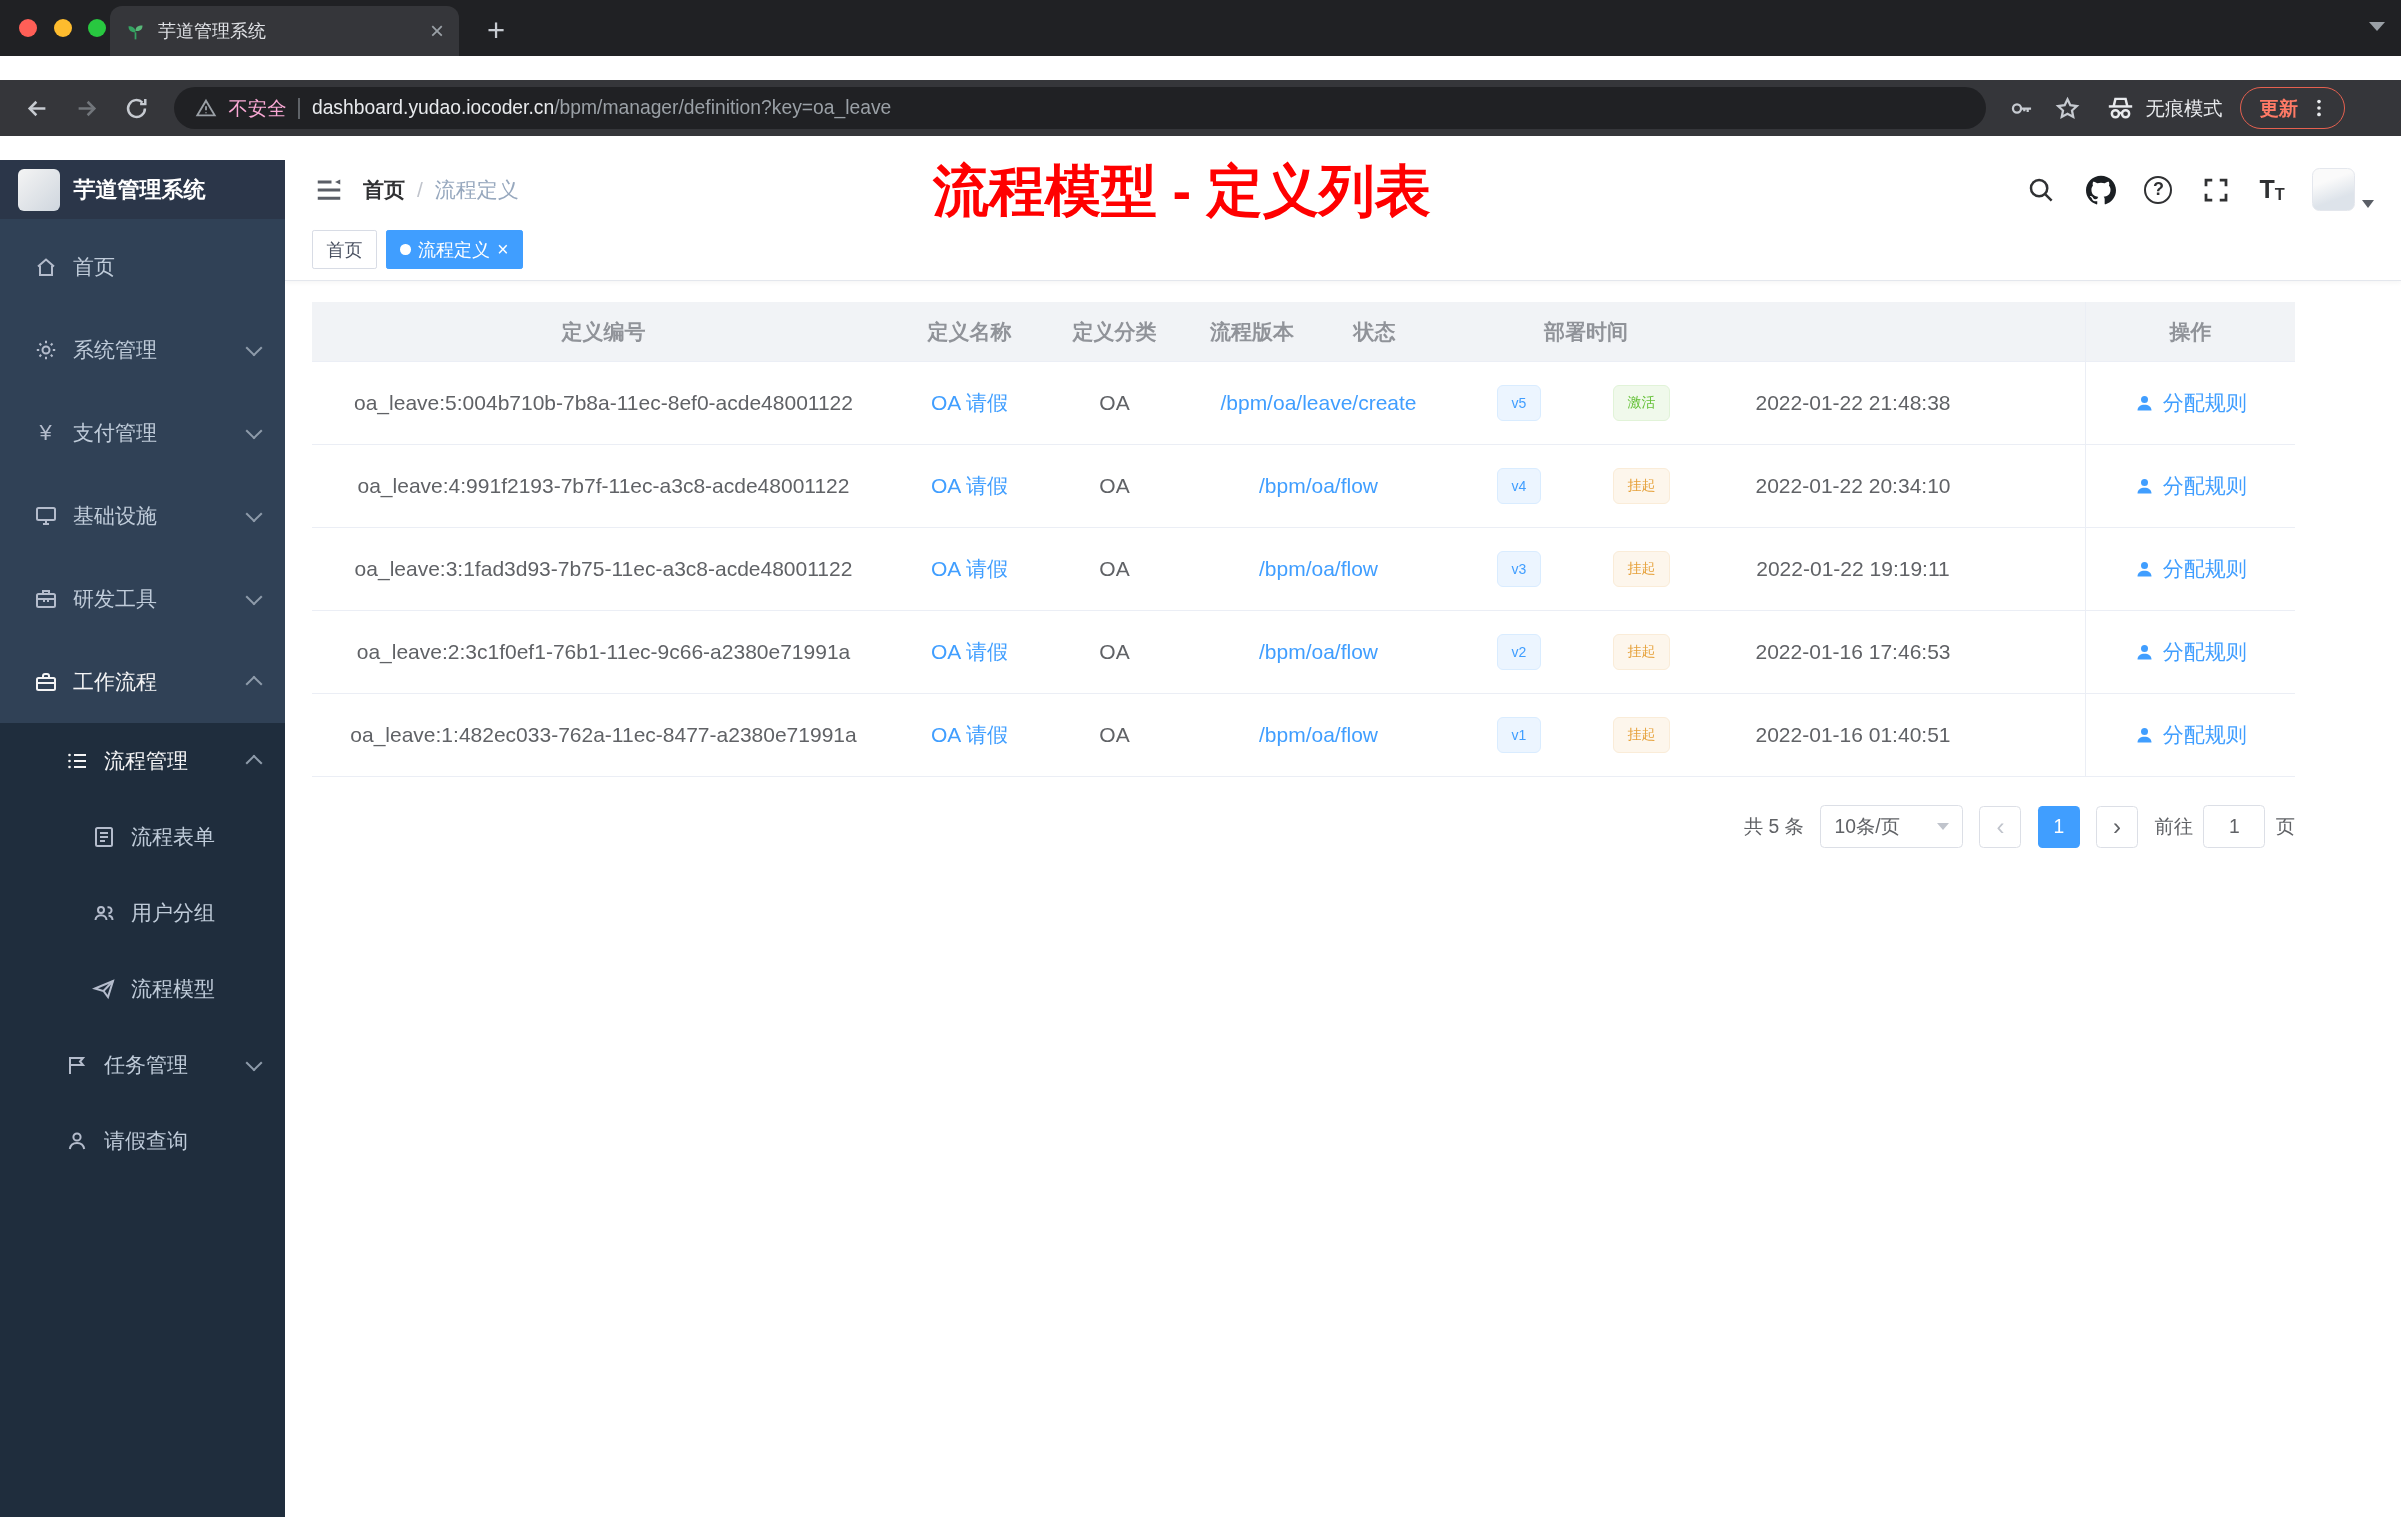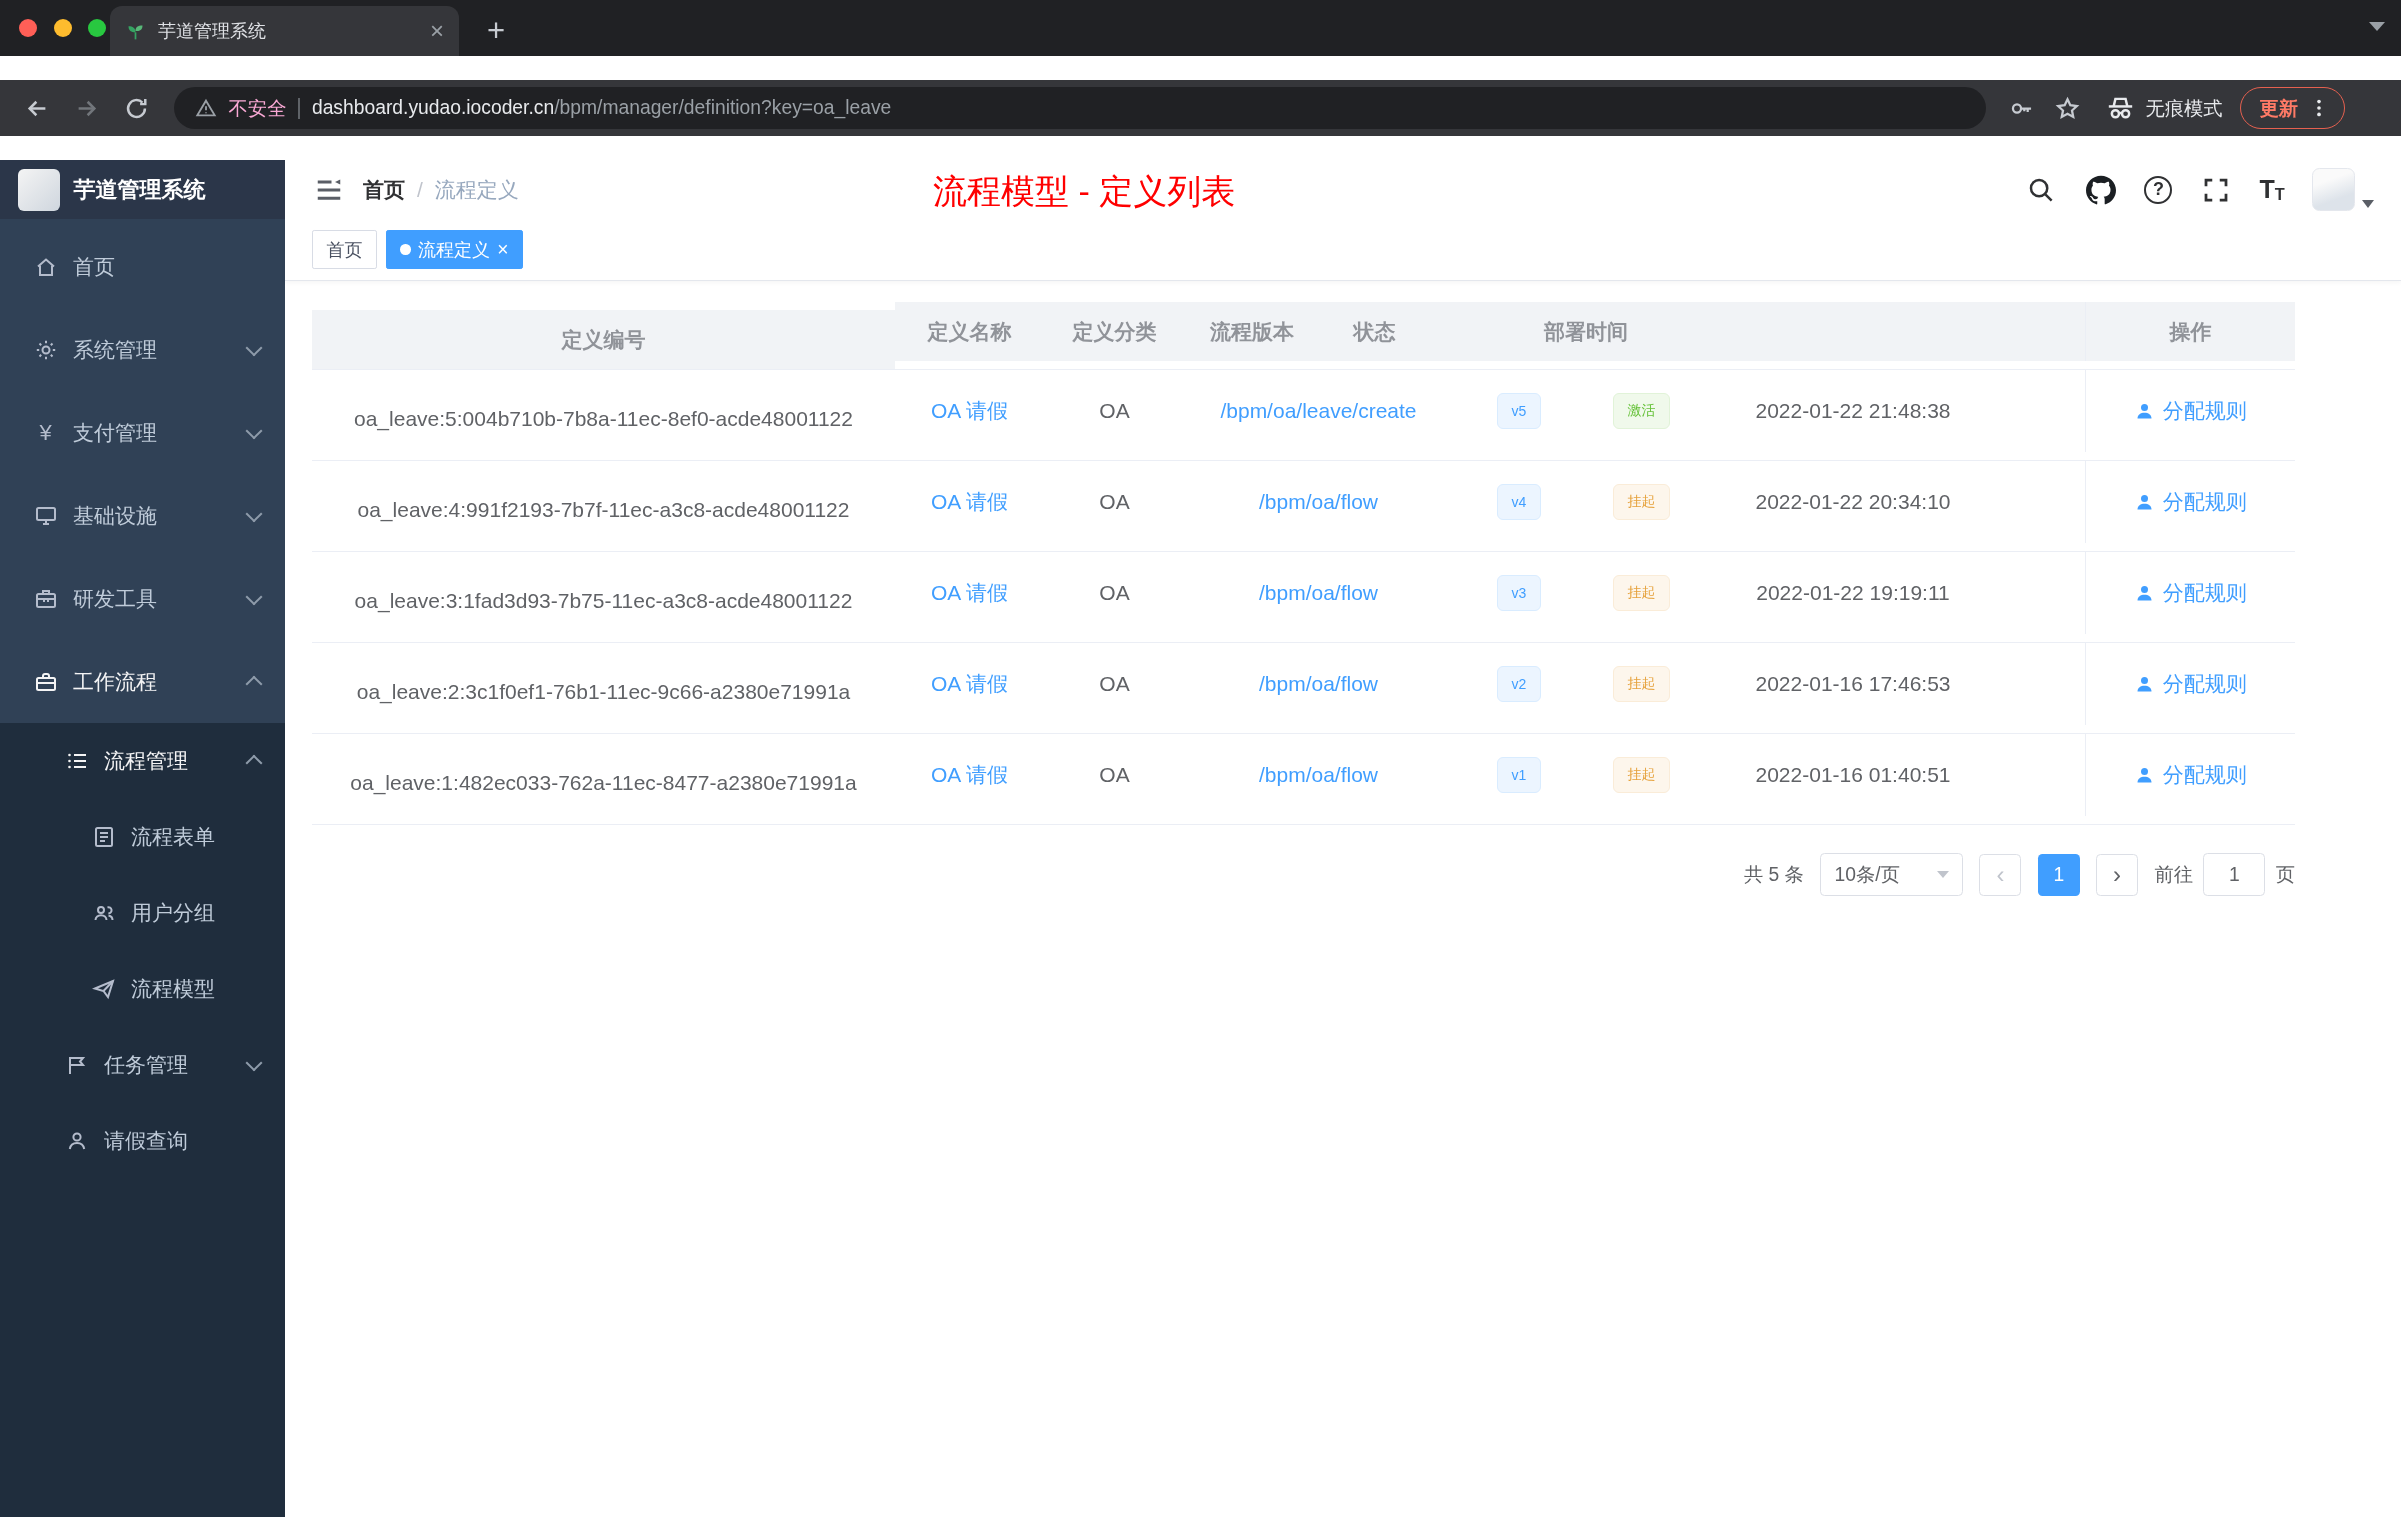--- a/index.html
+++ b/index.html
@@ -61,21 +61,21 @@
   .yen-glyph { font-size:22px; color:#b4bccc; line-height:1; }
 
   
   .main { flex:1; display:flex; flex-direction:column; background:#fff; min-width:0; }
   .app-header { height:59px; flex:none; display:flex; align-items:center; padding:0 27px; gap:18px; position:relative; background:#fff; }
   .hamburger { width:33px; height:33px; color:#5a5e66; display:flex; align-items:center; justify-content:center; cursor:pointer; flex:none; }
   .breadcrumb { display:flex; align-items:center; gap:12px; font-size:21px; white-space:nowrap; }
   .bc-home { color:#303133; font-weight:bold; }
   .bc-sep { color:#c0c4cc; }
   .bc-cur { color:#97a8be; }
-  .annotation { position:absolute; left:648px; top:0; line-height:62px; font-size:34px; font-weight:400; color:#ff0000; white-space:nowrap; }
+  .annotation { position:absolute; left:648px; top:0; line-height:62px; font-size:56px; font-weight:700; color:#ff0000; white-space:nowrap; }
   .hdr-right { margin-left:auto; display:flex; align-items:center; gap:27px; color:#303133; }
   .hdr-ic { width:33px; height:33px; display:flex; align-items:center; justify-content:center; cursor:pointer; flex:none; }
   .qmark { width:28px; height:28px; border:2.2px solid #303133; border-radius:50%; display:flex; align-items:center; justify-content:center; font-size:18px; font-weight:bold; }
   .fontsize { font-weight:bold; font-size:25px; display:flex; align-items:flex-end; line-height:1; }
   .fontsize .small { font-size:16.3px; }
   .avatar-wrap { display:flex; align-items:flex-end; gap:7.4px; }
   .avatar { width:43px; height:43px; border-radius:7.4px; background:linear-gradient(160deg,#fafafa 30%,#dde3ea 70%); border:1.5px solid #e4e7ed; }
   .avatar-caret { width:0; height:0; border-left:6.7px solid transparent; border-right:6.7px solid transparent; border-top:8.2px solid #5a5e66; margin-bottom:3px; }
 
   
@@ -84,21 +84,21 @@
   .tagv.active { background:#409eff; border-color:#409eff; color:#fff; }
   .tagv .dot { width:10.4px; height:10.4px; border-radius:50%; background:#fff; }
   .tagv .tclose { font-size:19.3px; line-height:1; }
 
   
   .content { flex:1; padding:21px 107px 0 27px; overflow:hidden; }
   .tbl { width:1983px; font-size:21px; }
   .tr { display:flex; align-items:stretch; border-bottom:1.5px solid #ebeef5; }
   .td { display:flex; align-items:center; justify-content:center; height:82px; text-align:center; color:#606266; }
   .thead .td { height:59px; color:#909399; font-weight:600; background:#f1f3f6; }
-  .c-id { width:583px;margin-top:8px; }
+  .c-id { width:583px; }
   .c-name { width:149px; }
   .c-cat { width:141px; }
   .c-form { width:267px; }
   .c-ver { width:134px; }
   .c-status { width:111px; }
   .c-time { width:312px; }
   .c-fill { flex:1; }
   .thead .c-fill { background:#f1f3f6; }
   .c-action { width:210px; border-left:1.5px solid #ebeef5; }
   .blue-link { color:#409eff; cursor:pointer; }

